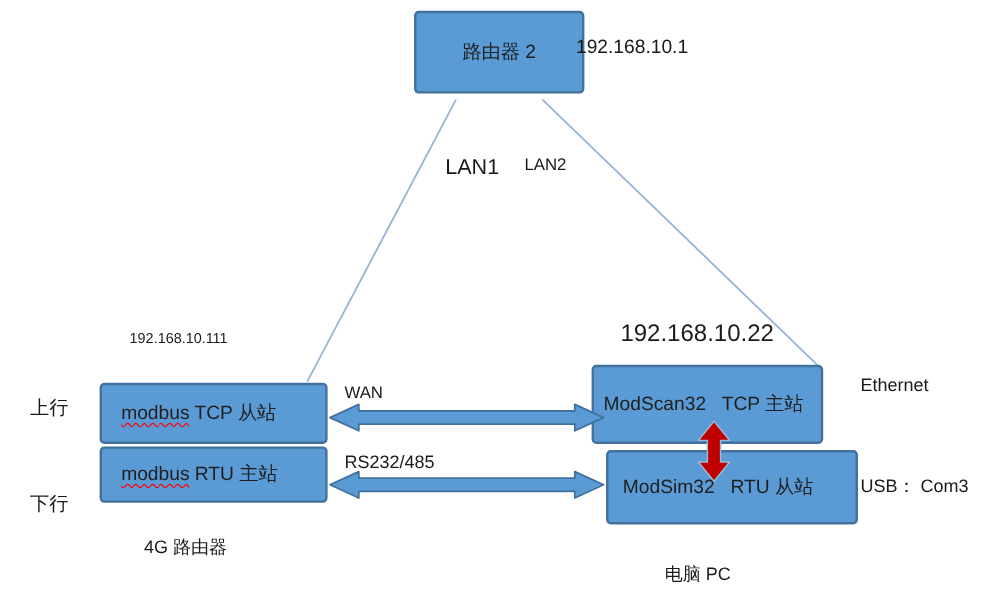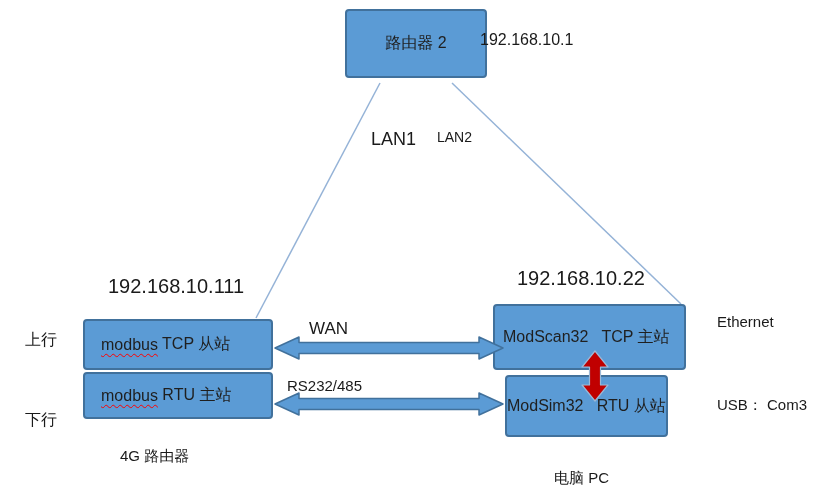--- a/index.html
+++ b/index.html
@@ -39,44 +39,44 @@
   }
   .node .txt { white-space: pre; }
 
   #node-router {
     left: 345px; top: 9px; width: 142px; height: 69px;
     justify-content: center;
   }
   #node-left-tcp  { left: 83px;  top: 319px; width: 190px; height: 51px; padding-left: 16px; }
   #node-left-rtu  { left: 83px;  top: 372px; width: 190px; height: 47px; padding-left: 16px; }
   #node-right-tcp { left: 493px; top: 304px; width: 193px; height: 66px; padding-left: 8px; }
-  #node-right-rtu { left: 505px; top: 375px; width: 163px; height: 62px; }
+  #node-right-rtu { left: 505px; top: 375px; width: 210px; height: 62px; padding-left: 12px; }
 
   .misspelled {
     text-decoration-line: underline;
     text-decoration-style: wavy;
     text-decoration-color: var(--misspell);
     text-decoration-thickness: 1px;
     text-underline-offset: 3px;
   }
 
   .label {
     position: absolute;
     z-index: 2;
     white-space: pre;
     color: #1a1a1a;
   }
   #lbl-router-ip { left: 480px; top: 31px;  font-size: 16px; }
   #lbl-lan1      { left: 371px; top: 129px; font-size: 18px; }
   #lbl-lan2      { left: 437px; top: 129px; font-size: 14px; }
-  #lbl-left-ip   { left: 108px; top: 275px; font-size: 20px; }
+  #lbl-left-ip   { left: 108px; top: 275px; font-size: 12px; }
   #lbl-right-ip  { left: 517px; top: 267px; font-size: 20px; }
   #lbl-uplink    { left: 25px;  top: 330px; font-size: 16px; }
   #lbl-downlink  { left: 25px;  top: 374px; font-size: 16px; margin-top: 36px; }
-  #lbl-wan       { left: 287px; top: 319px; font-size: 17px; margin-left: 22px; }
+  #lbl-wan       { left: 287px; top: 319px; font-size: 14px; }
   #lbl-serial    { left: 287px; top: 377px; font-size: 15px; }
   #lbl-ethernet  { left: 717px; top: 313px; font-size: 15px; }
   #lbl-usb       { left: 717px; top: 396px; font-size: 15px; }
   #lbl-cap-left  { left: 120px; top: 447px; font-size: 15px; }
   #lbl-cap-right { left: 554px; top: 469px; font-size: 15px; }
 
   .conn-line {
     stroke: var(--line);
     stroke-width: 1.5;
     fill: none;

